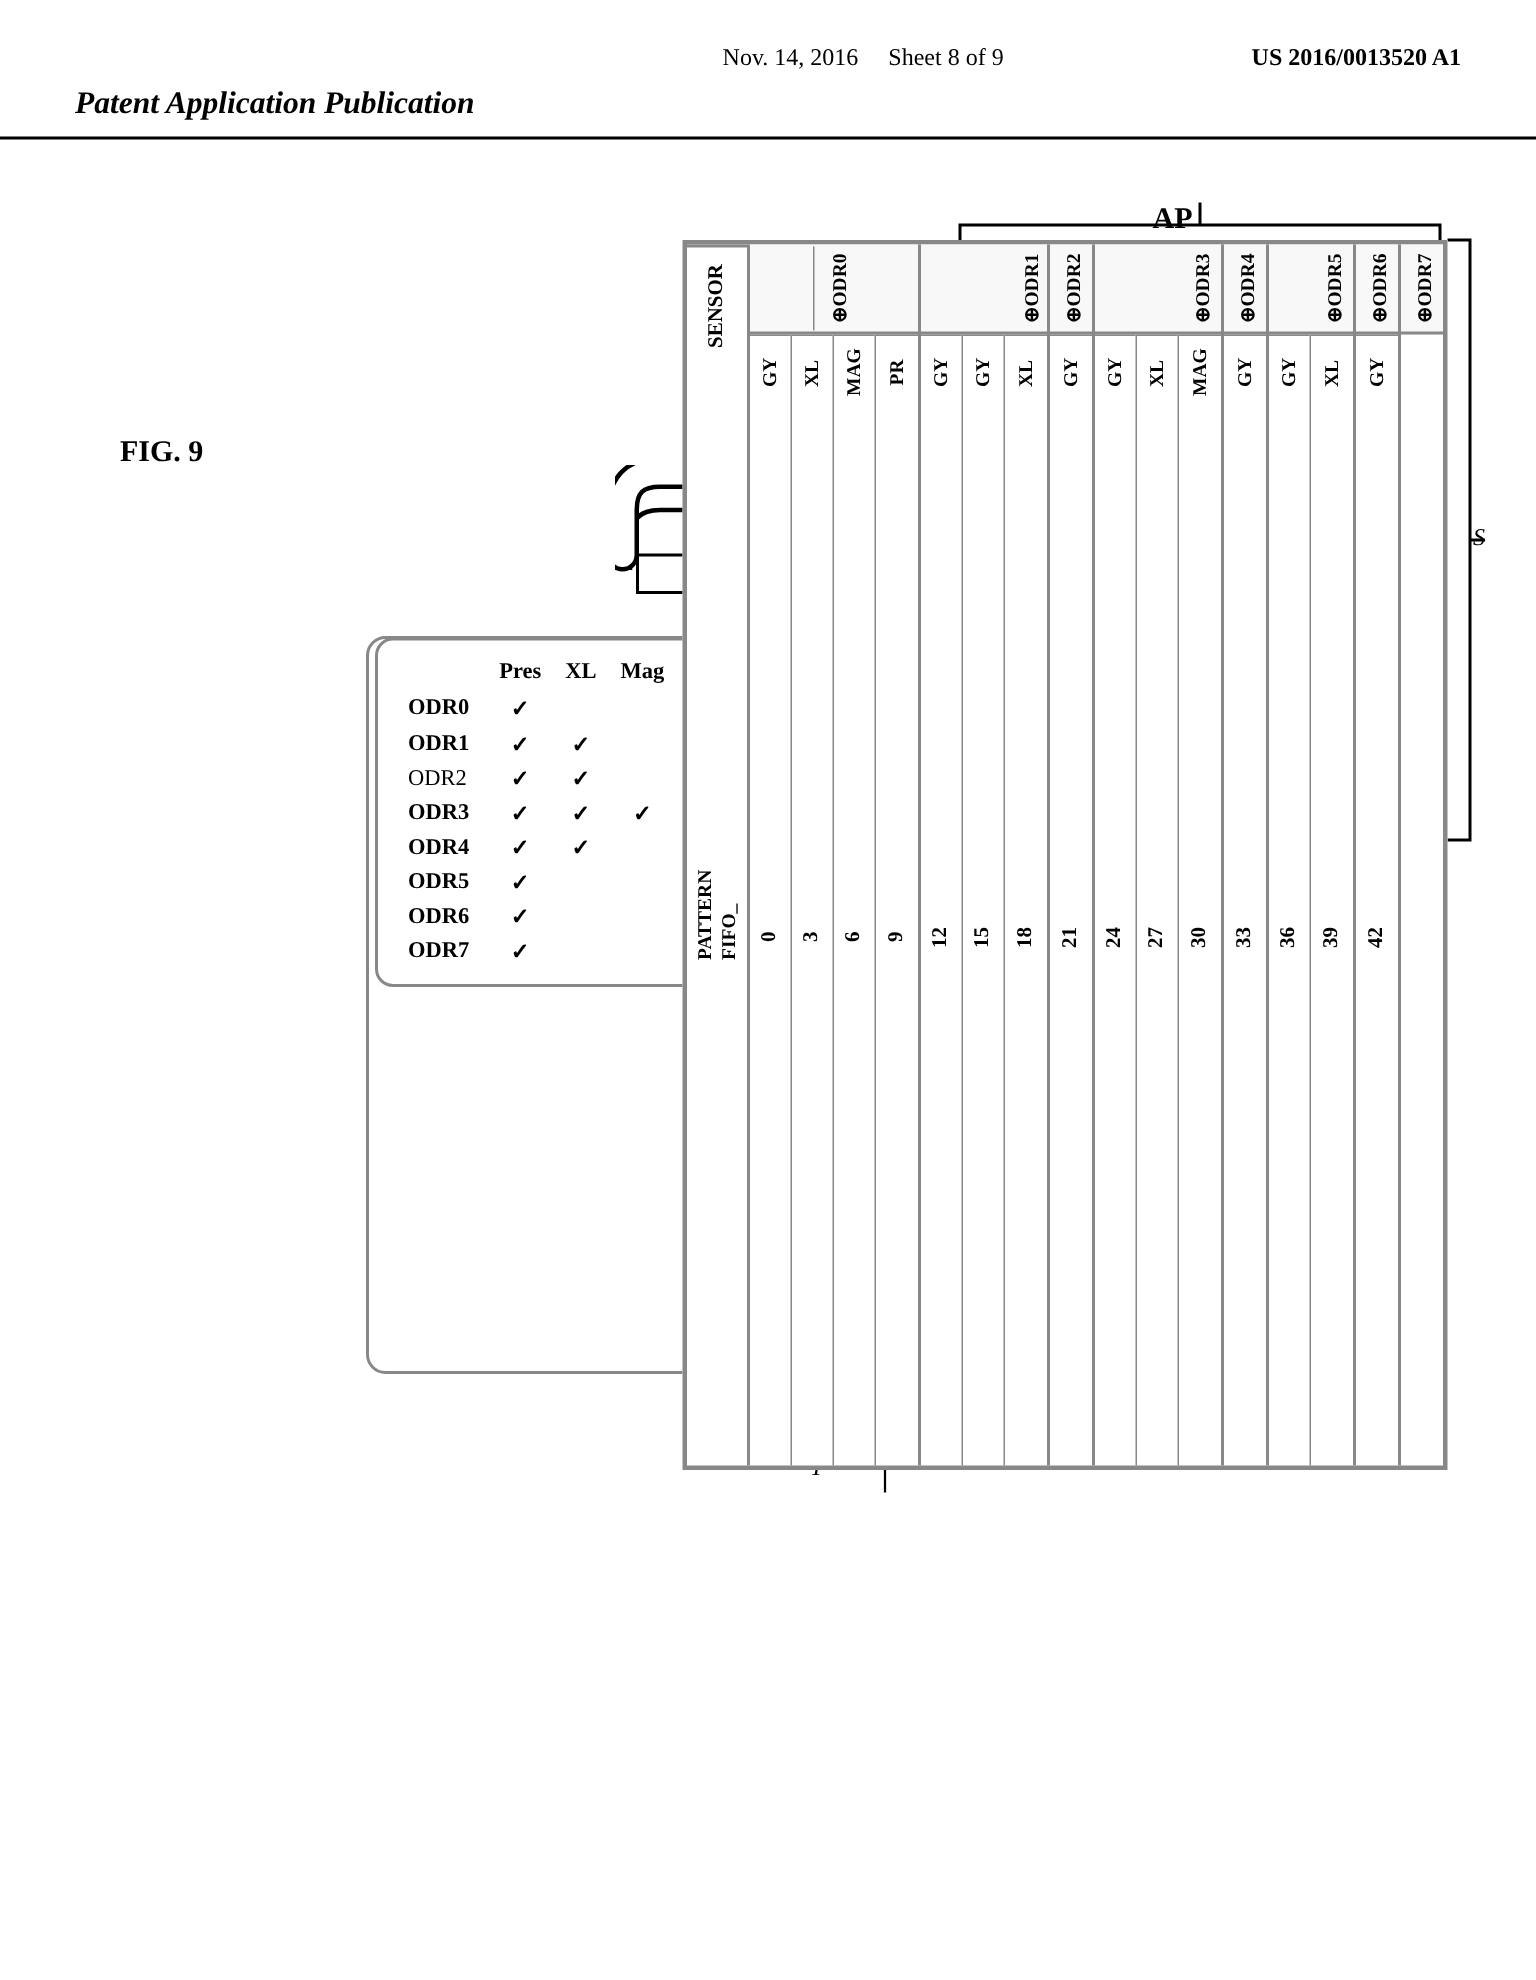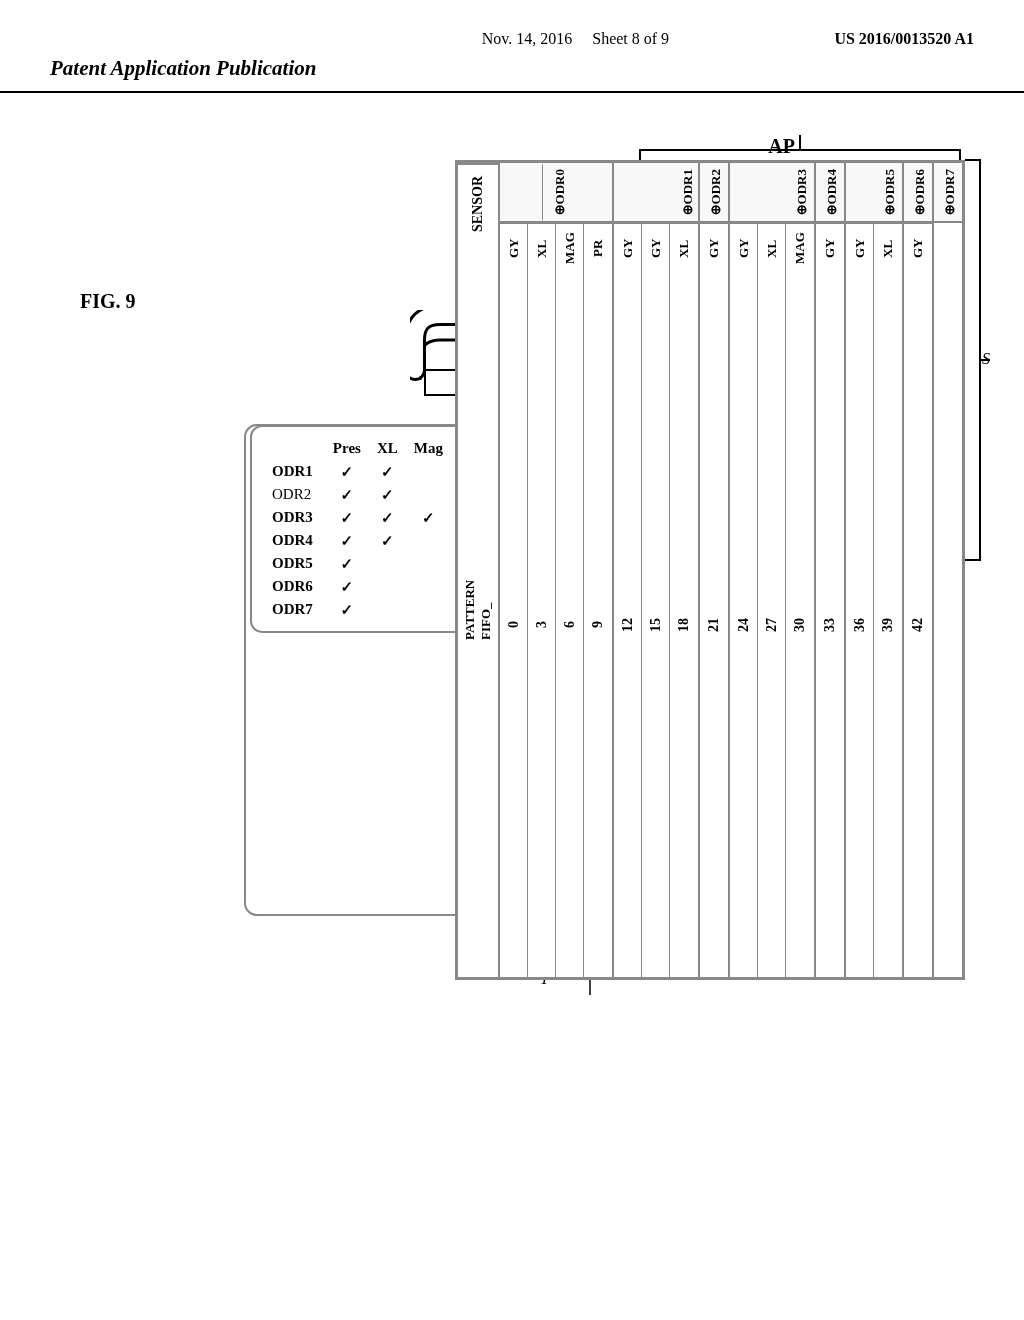--- a/index.html
+++ b/index.html
@@ -139,20 +139,27 @@
         <tr>
           <th style="text-align:left; padding:3px 12px 3px 5px;"></th>
           <th style="padding:3px 8px;">Pres</th>
           <th style="padding:3px 8px;">XL</th>
           <th style="padding:3px 8px;">Mag</th>
           <th style="padding:3px 8px;">Pres</th>
         </tr>
       </thead>
       <tbody>
         <tr>
+          <td style="font-weight:900; padding:3px 12px 3px 5px;">ODR0</td>
+          <td style="text-align:center; padding:3px 8px;">✓</td>
+          <td style="text-align:center; padding:3px 8px;"></td>
+          <td style="text-align:center; padding:3px 8px;"></td>
+          <td style="text-align:center; padding:3px 8px;"></td>
+        </tr>
+        <tr>
           <td style="font-weight:900; padding:3px 12px 3px 5px;margin-top:40px;">ODR1</td>
           <td style="text-align:center;">✓</td>
           <td style="text-align:center;">✓</td>
           <td style="text-align:center;"></td>
           <td style="text-align:center;"></td>
         </tr>
         <tr>
           <td style="font-weight:400; padding:3px 12px 3px 5px;">ODR2</td>
           <td style="text-align:center;">✓</td>
           <td style="text-align:center;">✓</td>

